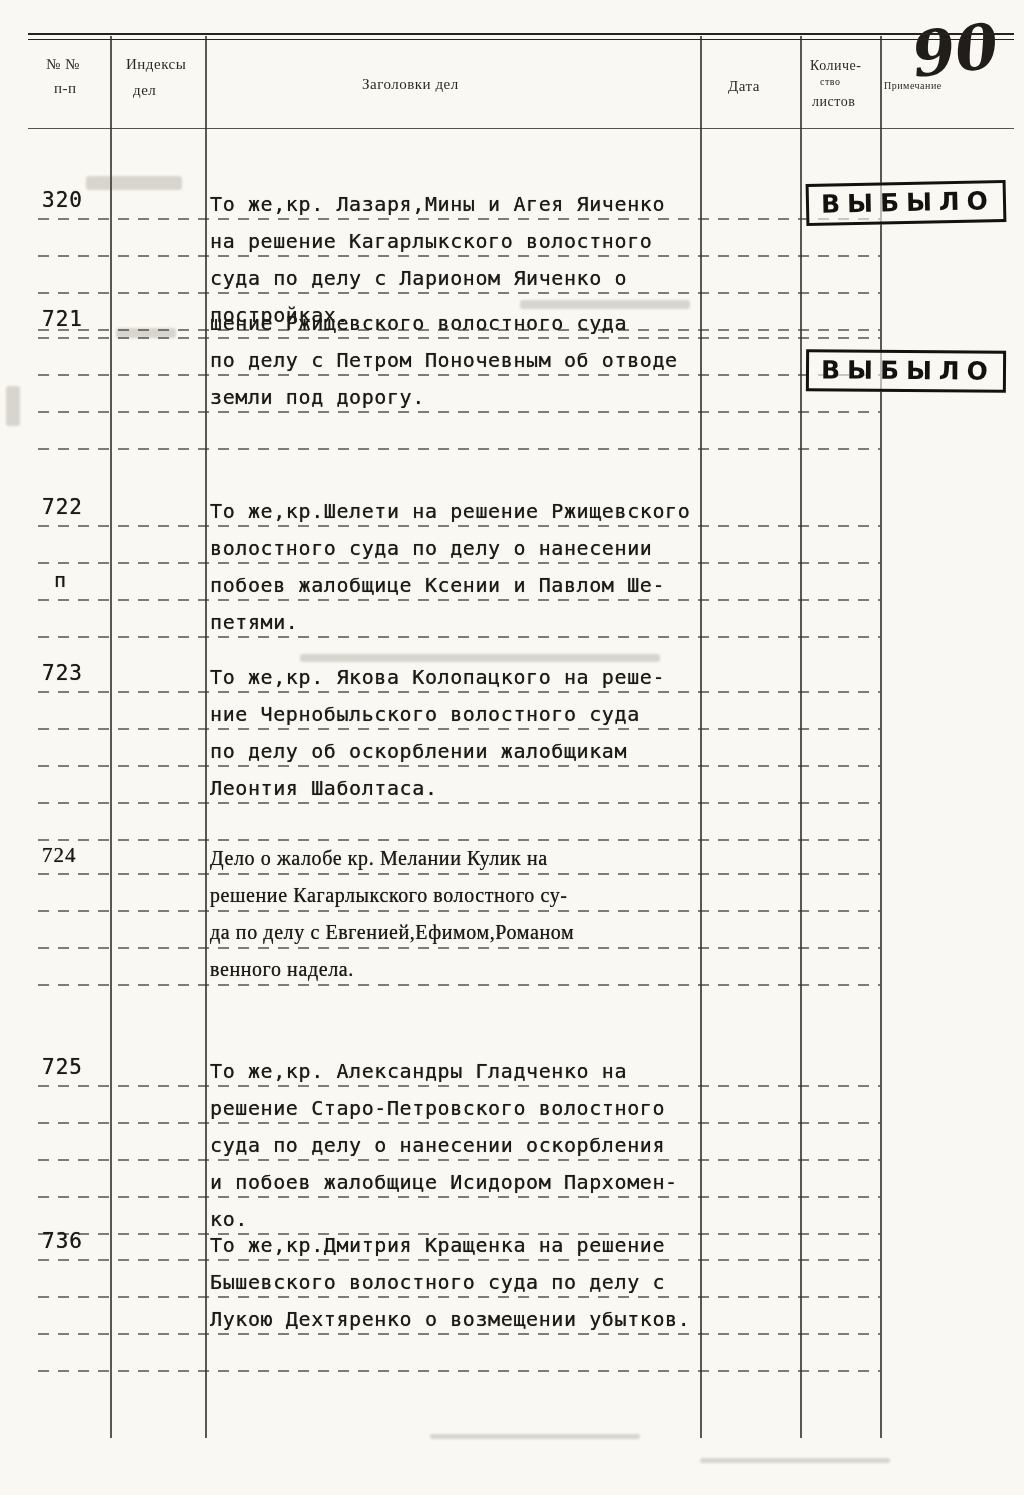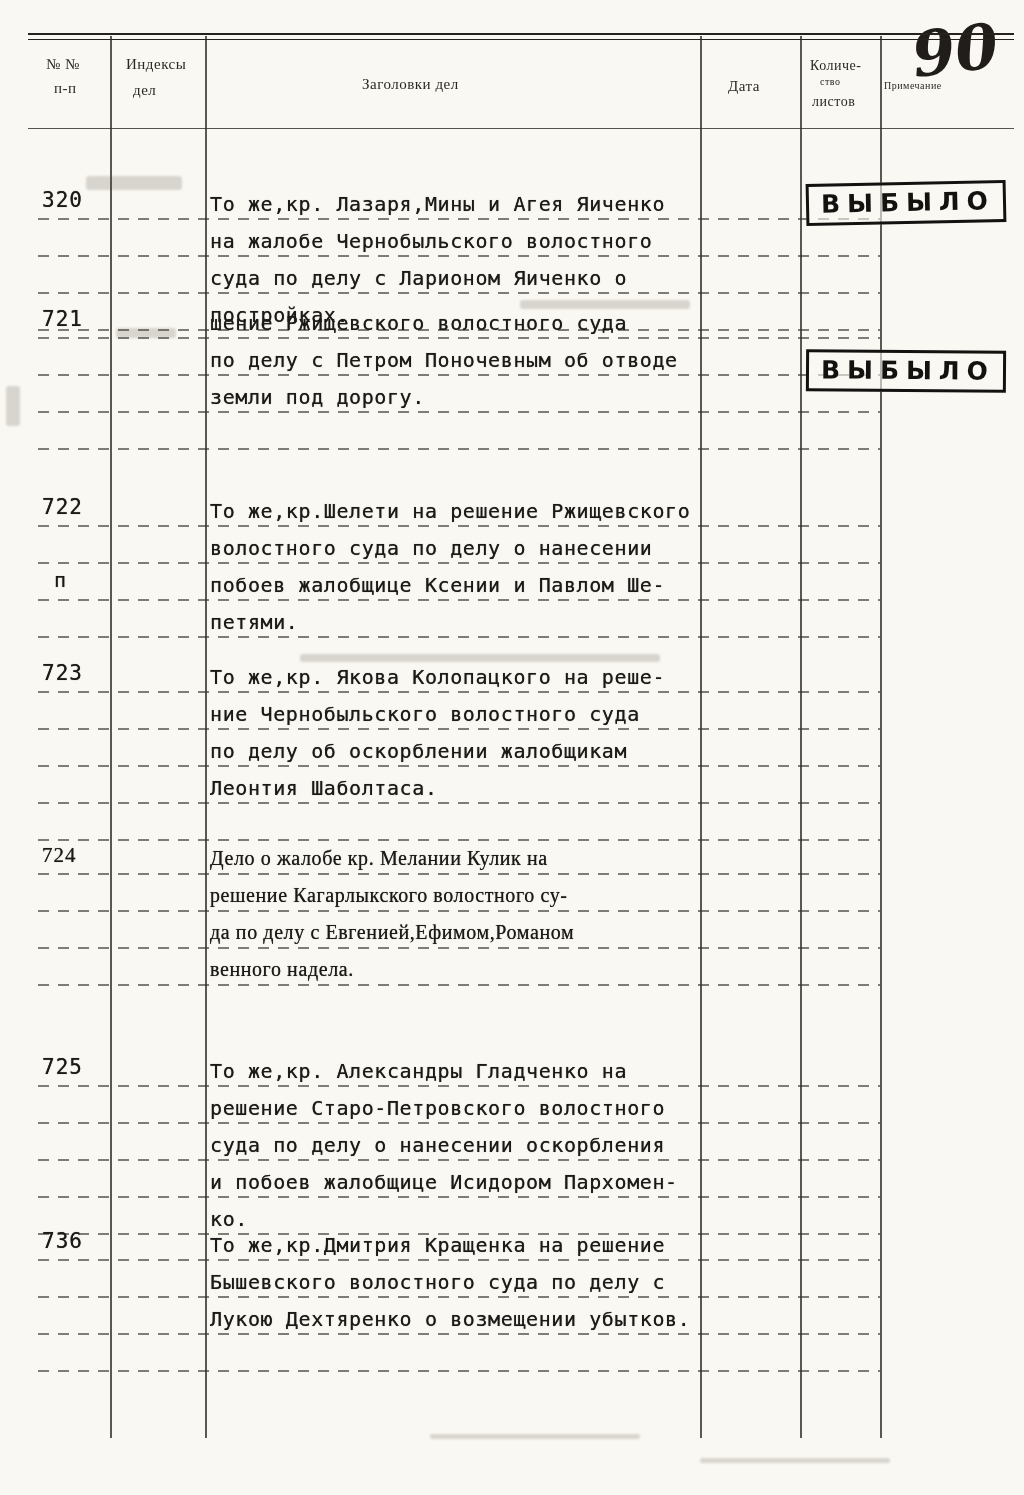--- a/index.html
+++ b/index.html
@@ -89,21 +89,21 @@
   <span class="hdr" style="left:812px;top:94px;font-size:14px">листов</span>
   <span class="hdr" style="left:884px;top:80px;font-size:10px">Примечание</span>
 
   <div class="entries">
       <div class="entry" style="top: 140px; margin-top: 47px;">
         <div class="entry-num">320</div>
         <div class="line">
           <span class="txt">То же,кр. Лазаря,Мины и Агея Яиченко</span>
         </div>
         <div class="line">
-          <span class="txt">на жалобе Чернобыльского волостного</span>
+          <span class="txt">на решение Кагарлыкского волостного</span>
         </div>
         <div class="line">
           <span class="txt">суда по делу с Ларионом Яиченко о</span>
         </div>
         <div class="line">
           <span class="txt">постройках.</span>
         </div>
       </div>
       <div class="entry" style="top: 306px;">
         <div class="entry-num">721</div>

